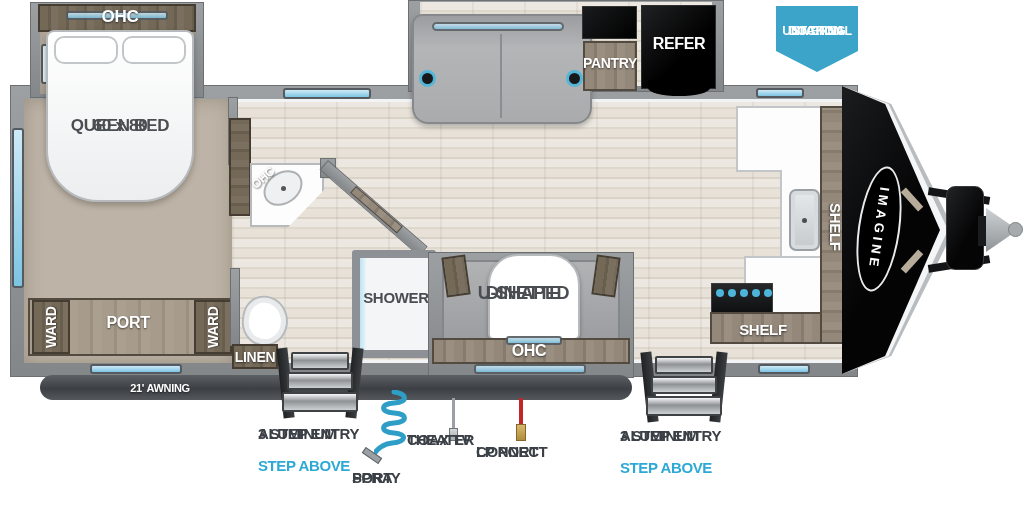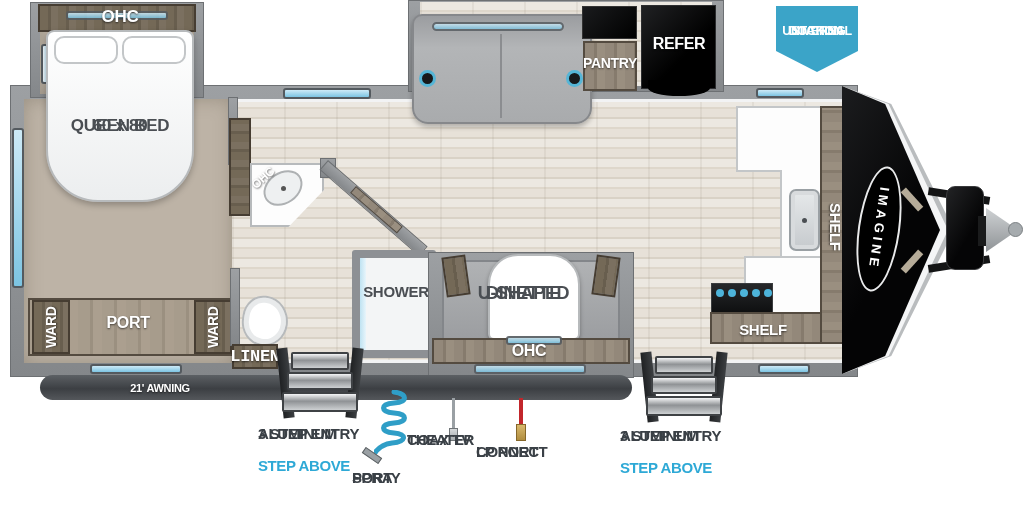--- a/index.html
+++ b/index.html
@@ -82,26 +82,26 @@
   <div style="left:281px;top:186px;width:5px;height:5px;border-radius:50%;background:#555;"></div>
   <div class="lbl white-l" style="left:243px;top:170px;width:40px;height:16px;font-size:12px;transform:rotate(-42deg);">
       <span>OHC</span>
     </div>
   <div class="wall" style="left:320px;top:158px;width:16px;height:20px;"></div>
   <div class="wall" style="left:328px;top:160px;width:132px;height:13px;transform:rotate(41deg);transform-origin:left top;"></div>
   <div class="wood" style="left:356px;top:186px;width:62px;height:9px;transform:rotate(41deg);transform-origin:left top;border-width:1px;"></div>
   <div class="wall" style="left:230px;top:268px;width:10px;height:78px;"></div>
   <div style="left:242px;top:296px;width:46px;height:50px;background:#fff;border:2px solid #b7babc;border-radius:46% 54% 50% 50%;box-shadow:inset 0 0 0 5px #e8eaeb;transform:rotate(8deg);"></div>
   <div class="wood-dark" style="left:232px;top:344px;width:46px;height:25px;"></div>
-  <div class="lbl white-l" style="left:232px;top:346px;width:46px;height:21px;font-size:17px;font-family:Liberation Mono, monospace;">
+  <div class="lbl white-l" style="left:232px;top:346px;width:46px;height:21px;font-size:14px;">
       <span>LINEN</span>
     </div>
   <div style="left:352px;top:250px;width:84px;height:108px;background:#f3f5f6;border:8px solid #8d9094;border-radius:3px;"></div>
   <div style="left:360px;top:258px;width:6px;height:92px;background:linear-gradient(90deg,#bfe3f2,#e8f5fb);"></div>
-  <div class="lbl dark-l" style="left:358px;top:281px;width:76px;height:20px;font-size:15px;text-align:right;">
+  <div class="lbl dark-l" style="left:358px;top:287px;width:76px;height:20px;font-size:15px;text-align:right;">
       <span>SHOWER</span>
     </div>
 
   <div class="wall" style="left:408px;top:0px;width:316px;height:92px;"></div>
   <div class="floor-wood" style="left:420px;top:2px;width:292px;height:84px;"></div>
   <div style="left:412px;top:14px;width:180px;height:110px;background:linear-gradient(180deg,#9b9da0,#b3b5b7 30%,#a9abad);border:2px solid #86888b;border-radius:10px 10px 16px 16px;box-shadow:0 3px 5px rgba(0,0,0,.25);"></div>
   <div class="win" style="left:432px;top:22px;width:132px;height:9px;border-radius:8px;opacity:.8;"></div>
   <div style="left:500px;top:34px;width:2px;height:84px;background:#8b8d90;"></div>
   <div class="sofa-cup" style="left:419px;top:70px;"></div>
   <div class="sofa-cup" style="left:566px;top:70px;"></div>

